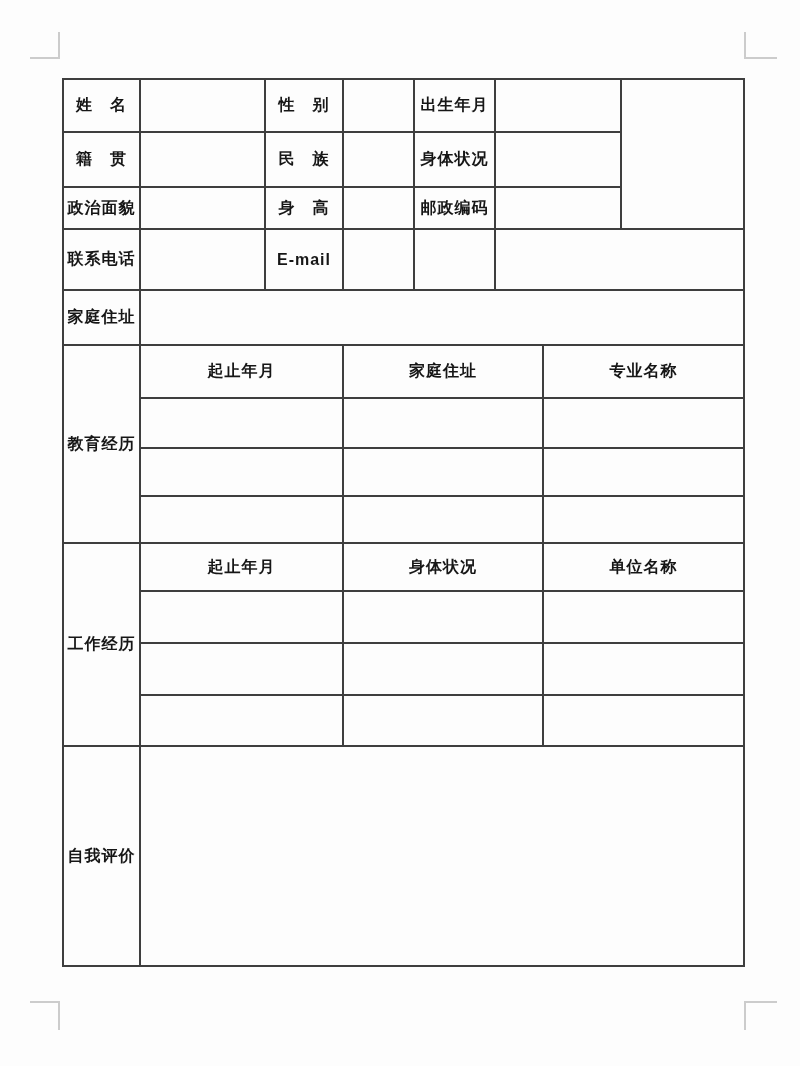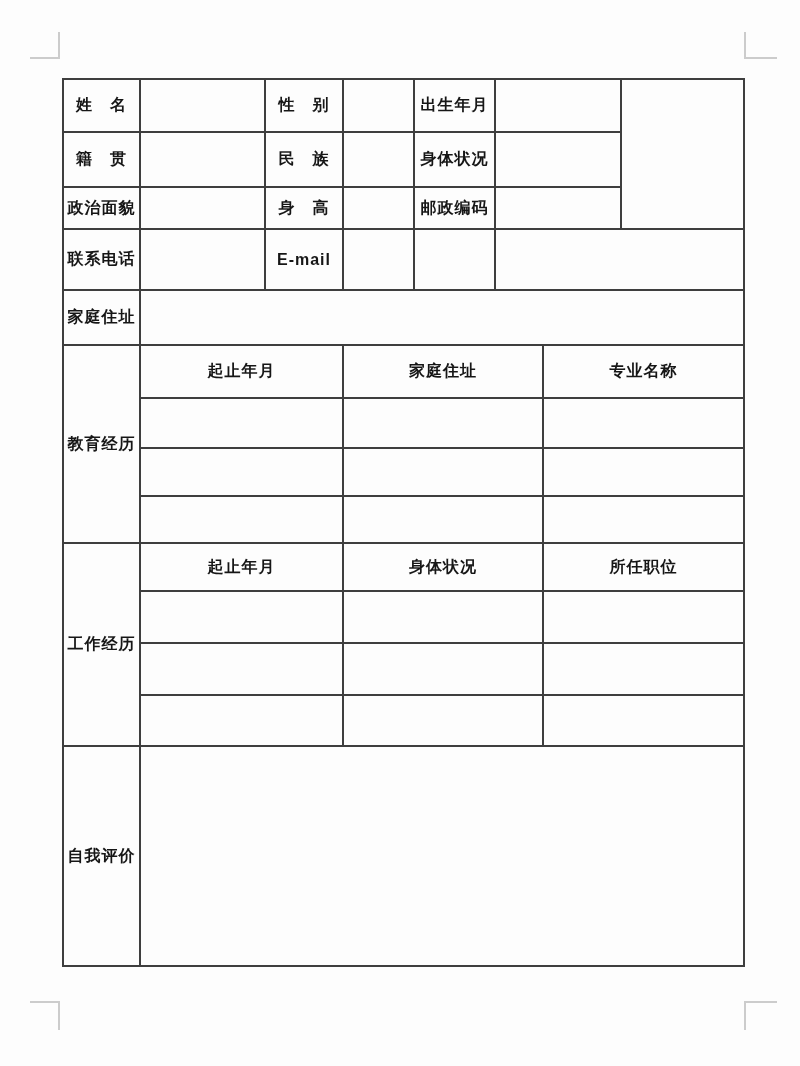--- a/index.html
+++ b/index.html
@@ -128,21 +128,21 @@
     <tr style="height:47px">
       <td class="val" colspan="2"></td>
       <td class="val" colspan="3"></td>
       <td class="val" colspan="2"></td>
     </tr>
 
     <tr style="height:48px">
       <td class="side" rowspan="4">工作经历</td>
       <td class="hdr" colspan="2">起止年月</td>
       <td class="hdr" colspan="3">身体状况</td>
-      <td class="hdr" colspan="2">所任职位</td>
+      <td class="hdr" colspan="2">单位名称</td>
     </tr>
     <tr style="height:52px">
       <td class="val" colspan="2"></td>
       <td class="val" colspan="3"></td>
       <td class="val" colspan="2"></td>
     </tr>
     <tr style="height:52px">
       <td class="val" colspan="2"></td>
       <td class="val" colspan="3"></td>
       <td class="val" colspan="2"></td>

